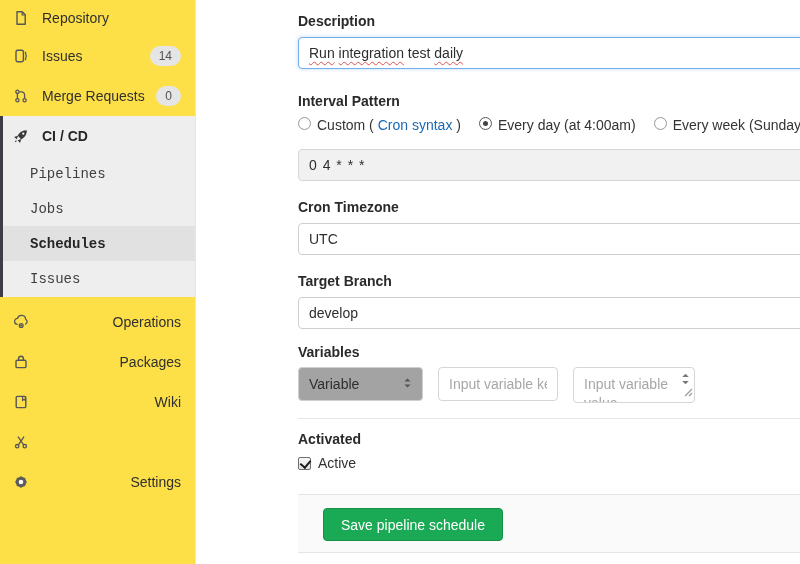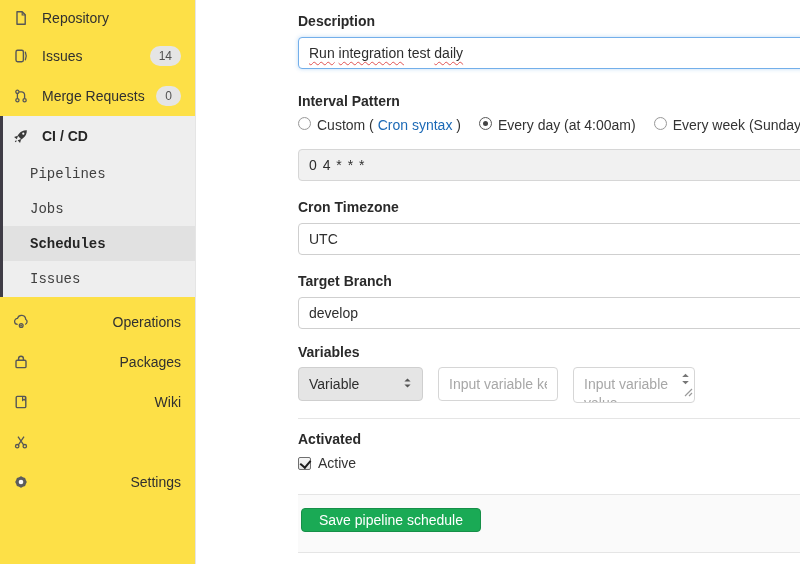--- a/index.html
+++ b/index.html
@@ -47,21 +47,21 @@
     border-radius:50%; background:#444; }
   .radio-opt { display:flex; margin-right:18px; cursor:pointer; }
   .radio-opt:last-child { margin-right:0; }
   .link { color:#1b69b6; cursor:pointer; }
   .grp-interval .fake-input { margin-top:16px; }
   .grp { margin-top:18px; }
   .grp .fake-input { margin-top:8px; }
   .grp-vars { margin-top:15px; }
   .vars-row { margin-top:7px; display:flex; align-items:flex-start; }
   .fake-select { width:125px; height:34px; border:1px solid #cfcfcf; border-radius:4px;
-    background:#e5e5e5; display:flex; align-items:center; padding:0 8px 0 10px; font-size:14px;
+    background:#a3a3a3; display:flex; align-items:center; padding:0 8px 0 10px; font-size:14px;
     cursor:pointer; margin-right:15px; }
   .fake-select .sel-lbl { flex:1; }
   .var-key { width:120px; height:34px; border:1px solid #d6d6d6; border-radius:4px;
     padding:0 10px; font-size:14px; color:#2e2e2e; margin-right:15px;
     font-family:"Liberation Sans", sans-serif; }
   .var-key::placeholder { color:#a7a7a7; }
   .var-val { position:relative; width:122px; height:36px; border:1px solid #d6d6d6;
     border-radius:4px; background:#fff; overflow:hidden; }
   .var-val .ph { position:absolute; left:10px; top:7px; width:88px; font-size:14px;
     line-height:19px; color:#a7a7a7; }
@@ -69,21 +69,21 @@
   .var-val .grip { position:absolute; right:1px; bottom:1px; }
   hr.divider { border:none; border-top:1px solid #e5e5e5; margin:15px 0 0 0; width:560px; }
   .grp-activated { margin-top:12px; }
   .check-row { margin-top:8px; display:flex; align-items:center; font-size:14px; color:#333; cursor:pointer; }
   .checkbox { width:13px; height:13px; border:1px solid #6f6f6f; border-radius:2px;
     background:linear-gradient(#f6f6f6,#e4e4e4); margin-right:7px; position:relative; }
   .checkbox.checked::after { content:""; position:absolute; left:2.5px; top:0px; width:5px;
     height:8px; border:solid #1c1c1c; border-width:0 2px 2px 0; transform:rotate(40deg); }
   .form-footer { margin-top:23px; width:604px; height:59px; background:#fafafa;
     border-top:1px solid #e5e5e5; border-bottom:1px solid #e5e5e5; margin-left:0; }
-  .btn-save { margin:13px 0 0 3px; height:24px; padding:0 17px; background:#1aaa55;
+  .btn-save { margin:13px 0 0 25px; height:33px; padding:0 17px; background:#1aaa55;
     border:1px solid #168f48; border-radius:4px; color:#fff; font-size:14px;
     font-family:"Liberation Sans", sans-serif; cursor:pointer; }
 </style>
 </head>
 <body>
 
 <div class="app">
 
   <aside class="sidebar">
     <div class="nav-top">

